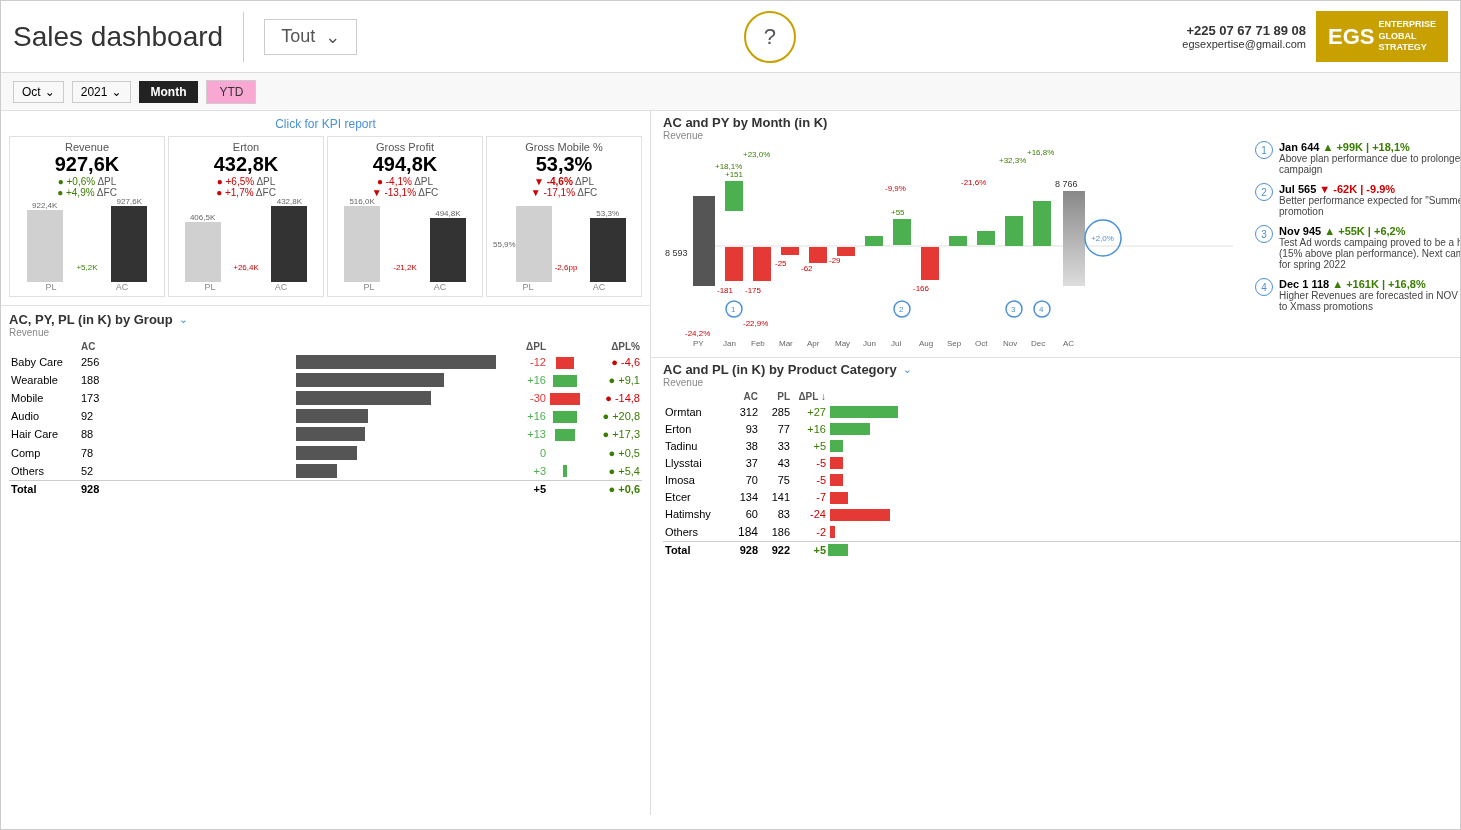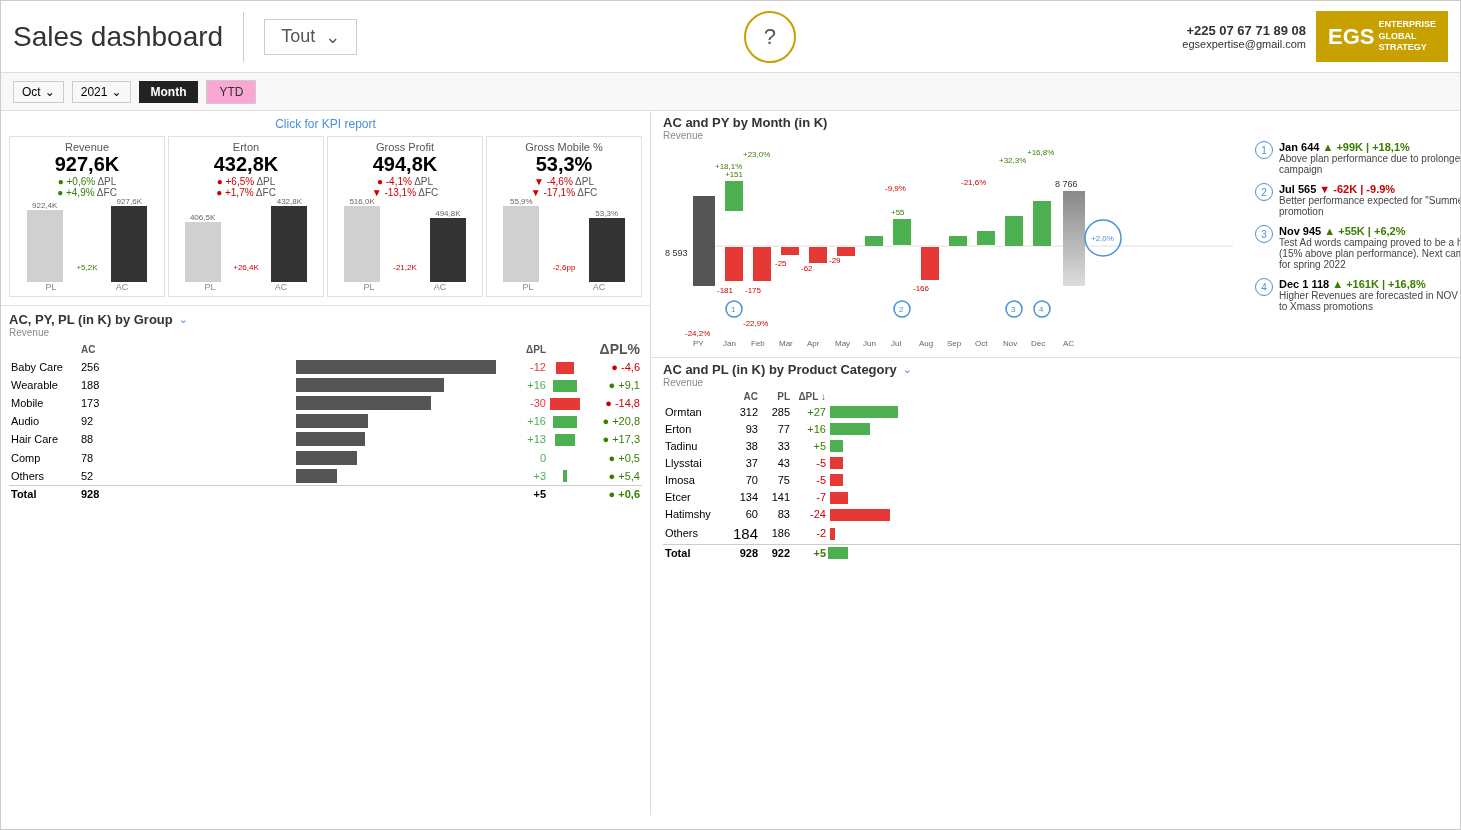--- a/index.html
+++ b/index.html
@@ -151,27 +151,27 @@
             <div style="display:flex; justify-content:space-around; font-size:9px; color:#888;">
               <span>PL</span>
                 <span>AC</span>
             </div>
           </div>
 
           <div style="border:1px solid #e0e0e0; padding:4px 6px;">
             <div style="text-align:center; font-size:11px; color:#555;">Gross Mobile %</div>
             <div style="text-align:center; font-size:20px; font-weight:bold;">53,3%</div>
             <div style="text-align:center; font-size:10px;">
-              <span style="color:#c00;">▼</span> <span style="color:#c00;">-4,6%</span> <span style="color:#555;">ΔPL</span>
+              <span style="color:#c00;">▼</span> <span style="color:#c00;font-weight:bold;">-4,6%</span> <span style="color:#555;">ΔPL</span>
             </div>
             <div style="text-align:center; font-size:10px;">
               <span style="color:#c00;">▼</span> <span style="color:#c00;">-17,1%</span> <span style="color:#555;">ΔFC</span>
             </div>
             <div style="display:flex; align-items:flex-end; gap:3px; height:80px; margin-top:4px; position:relative;">
-              <div style="flex:1; display:flex; flex-direction:column; align-items:center;">
+              <div style="flex:1; display:flex; flex-direction:row; align-items:center;">
                 <span style="font-size:8px; color:#666;">55,9%</span>
                 <div style="background:#d0d0d0; width:36px; height:76px;"></div>
               </div>
               <div style="display:flex; flex-direction:column; align-items:center; font-size:8px; color:#c00; justify-content:center; padding-bottom:10px;">
                 <span>-2,6pp</span>
               </div>
               <div style="flex:1; display:flex; flex-direction:column; align-items:center;">
                 <span style="font-size:8px; color:#666;">53,3%</span>
                 <div style="background:#333; width:36px; height:64px;"></div>
               </div>
@@ -195,21 +195,21 @@
         <div style="font-size:10px; color:#888;">Revenue</div>
 
         <table style="width:100%; font-size:11px; border-collapse:collapse; margin-top:2px;">
           <thead>
             <tr>
               <th style="width:70px; text-align:left; font-size:10px; color:#555; padding:1px 2px;"></th>
               <th style="text-align:left; font-size:10px; color:#555; padding:1px 2px;">AC</th>
               <th style="width:180px; text-align:center; font-size:10px; color:#555; padding:1px 2px;"></th>
               <th style="width:50px; text-align:right; font-size:10px; color:#555; padding:1px 2px;">ΔPL</th>
               <th style="width:30px;"></th>
-              <th style="width:60px; text-align:right; font-size:14px; color:#555; padding:1px 2px;">ΔPL%</th>
+              <th style="width:60px; text-align:right; font-size:10px; color:#555; padding:1px 2px;">ΔPL%</th>
             </tr>
           </thead>
           <tbody id="group-tbody">
           <tr>
     <td style="padding:2px; font-size:11px;">Baby Care</td>
     <td style="padding:2px; font-size:11px;">256</td>
     <td style="padding:2px;">
       <div style="display:inline-block; width:200px; height:14px; background:#555; vertical-align:middle;"></div>
     </td>
     <td style="padding:2px; text-align:right; font-size:11px; color:#e53935;">-12</td>
@@ -544,21 +544,21 @@
     <td style="padding:2px; text-align:right; font-size:11px;">60</td>
     <td style="padding:2px; text-align:right; font-size:11px;">83</td>
     <td style="padding:2px; text-align:right; font-size:11px; color:#c00;">-24</td>
     <td style="padding:2px; min-width:120px;">
       <div style="display:inline-block; width:60px; height:12px; background:#e53935; vertical-align:middle; max-width:120px;"></div>
     </td>
     <td style="padding:2px; text-align:right; font-size:11px; color:#c00;"> -28,4</td>
   </tr>
               <tr>
     <td style="padding:2px; font-size:11px;">Others</td>
-    <td style="padding:2px; text-align:right; font-size:15px;">184</td>
+    <td style="padding:2px; text-align:right; font-size:12px;">184</td>
     <td style="padding:2px; text-align:right; font-size:11px;">186</td>
     <td style="padding:2px; text-align:right; font-size:11px; color:#c00;">-2</td>
     <td style="padding:2px; min-width:120px;">
       <div style="display:inline-block; width:5px; height:12px; background:#e53935; vertical-align:middle; max-width:120px;"></div>
     </td>
     <td style="padding:2px; text-align:right; font-size:11px; color:#c00;"> -1,0</td>
   </tr>
             </tbody>
           <tfoot>
             <tr style="font-weight:bold; border-top:1px solid #ccc;">

